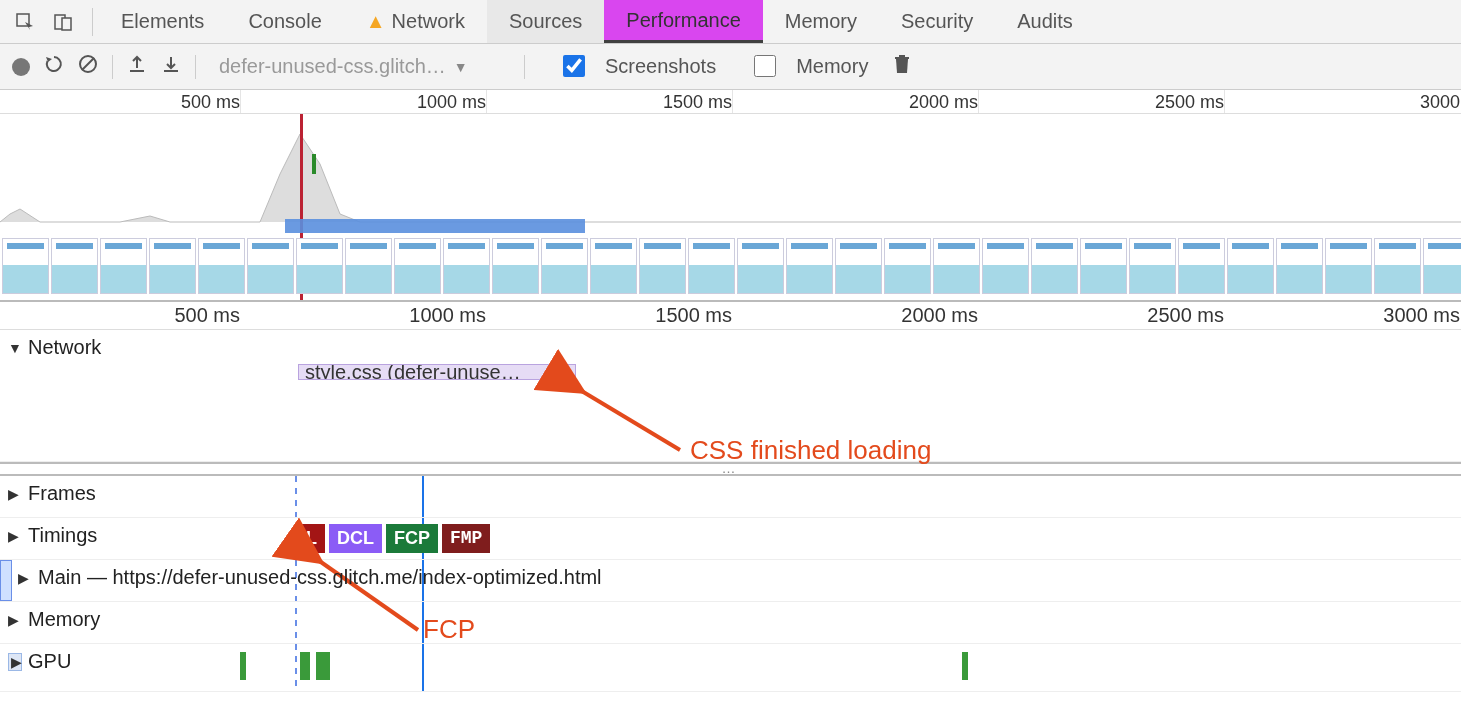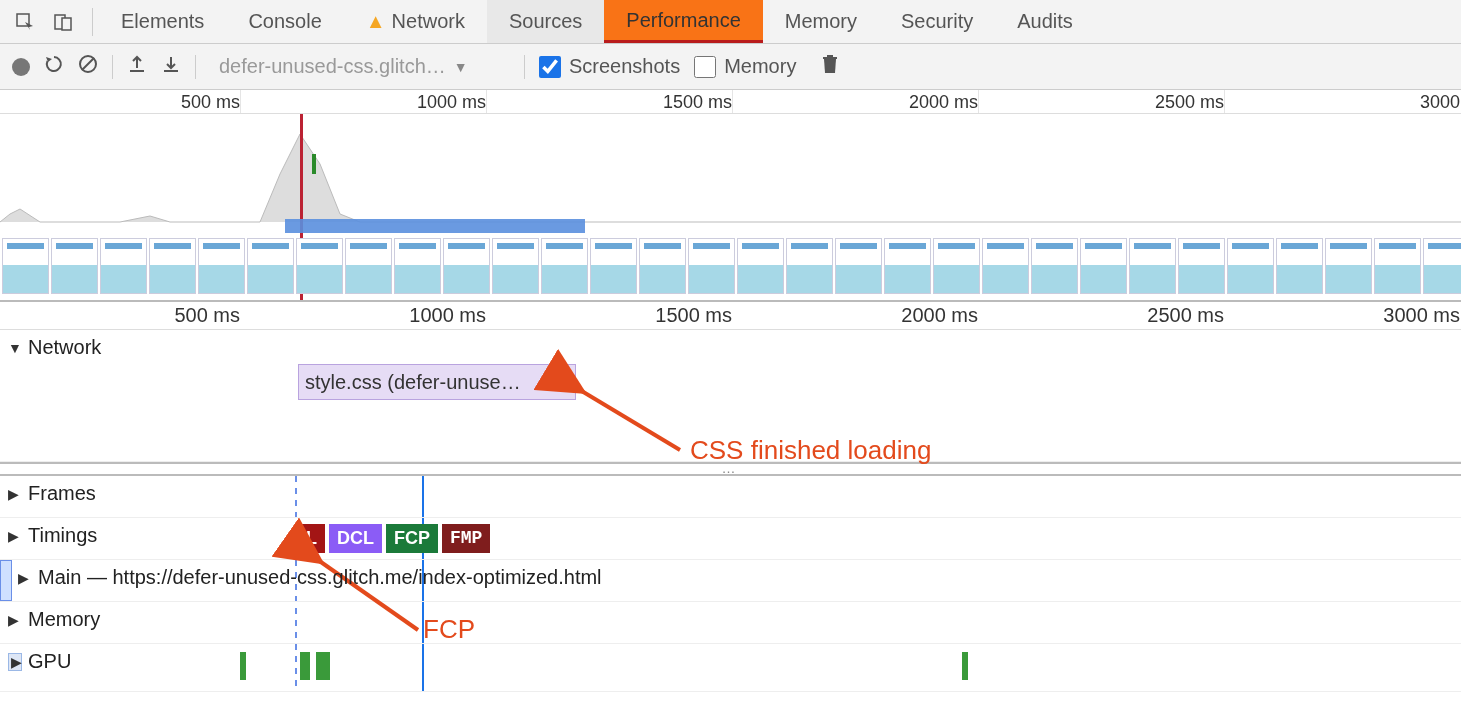--- a/index.html
+++ b/index.html
@@ -29,22 +29,22 @@
   .tabs .tab {
     padding: 0 22px;
     height: 100%;
     display:flex; align-items:center;
     color: #555;
     font-size: 20px;
     cursor: pointer;
   }
   .tabs .tab.active {
     color: #333;
-    border-bottom: 3px solid #b91c1c;
-    background:#f97316;
+    border-bottom: 3px solid #404040;
+    background:#d946ef;
   }
   .tabs .tab.shaded { background:#e8e8e8; }
   .tabs .tab .warn { color:#f5a623; margin-right:6px; }
 
   
   .toolbar {
     display:flex; align-items:center;
     height: 46px;
     border-bottom: 1px solid #ccc;
     padding: 0 12px;
@@ -53,21 +53,21 @@
     font-size: 20px;
     gap: 14px;
   }
   .toolbar .sep { width:1px; height:24px; background:#ccc; }
   .toolbar .dropdown {
     display:flex; align-items:center; gap:8px;
     color:#999; border:1px solid transparent; padding:4px 8px;
     min-width: 300px;
   }
   .toolbar .dropdown .caret { font-size:14px; color:#888; }
-  .toolbar .chk { display:flex; align-items:center; gap:8px; }
+  .toolbar .chk { display:flex; gap:20px;margin-left:24px; }
   .toolbar .chk input { width:22px; height:22px; accent-color:#1a73e8; }
   .toolbar .record-dot {
     width:18px;height:18px;border-radius:50%;background:#777;
   }
 
   
   .ruler {
     position: relative;
     height: 24px;
     border-bottom: 1px solid #ddd;
@@ -128,21 +128,21 @@
   .track-header {
     display:flex; align-items:center; gap:6px;
     font-size:20px; color:#222;
     padding: 6px 8px; width:auto;
     z-index:3; background:transparent;
   }
   .disclosure { font-size:14px; color:#333; width:14px; display:inline-block; }
   .track-body { position:absolute; left:0; right:0; top:0; bottom:0; }
 
   .net-bar {
-    position:absolute; top:34px; height:36px;
+    position:absolute; top:34px; height:16px;
     background:#e6dcf5; border:1px solid #b9a3df;
     display:flex; align-items:center; padding:0 6px;
     font-size:20px; color:#333; overflow:hidden; white-space:nowrap;
   }
 
   .divider-gap {
     height: 14px; background:#fff; border-top:2px solid #bbb; border-bottom:2px solid #bbb;
     position:relative;
   }
   .divider-gap::after{

